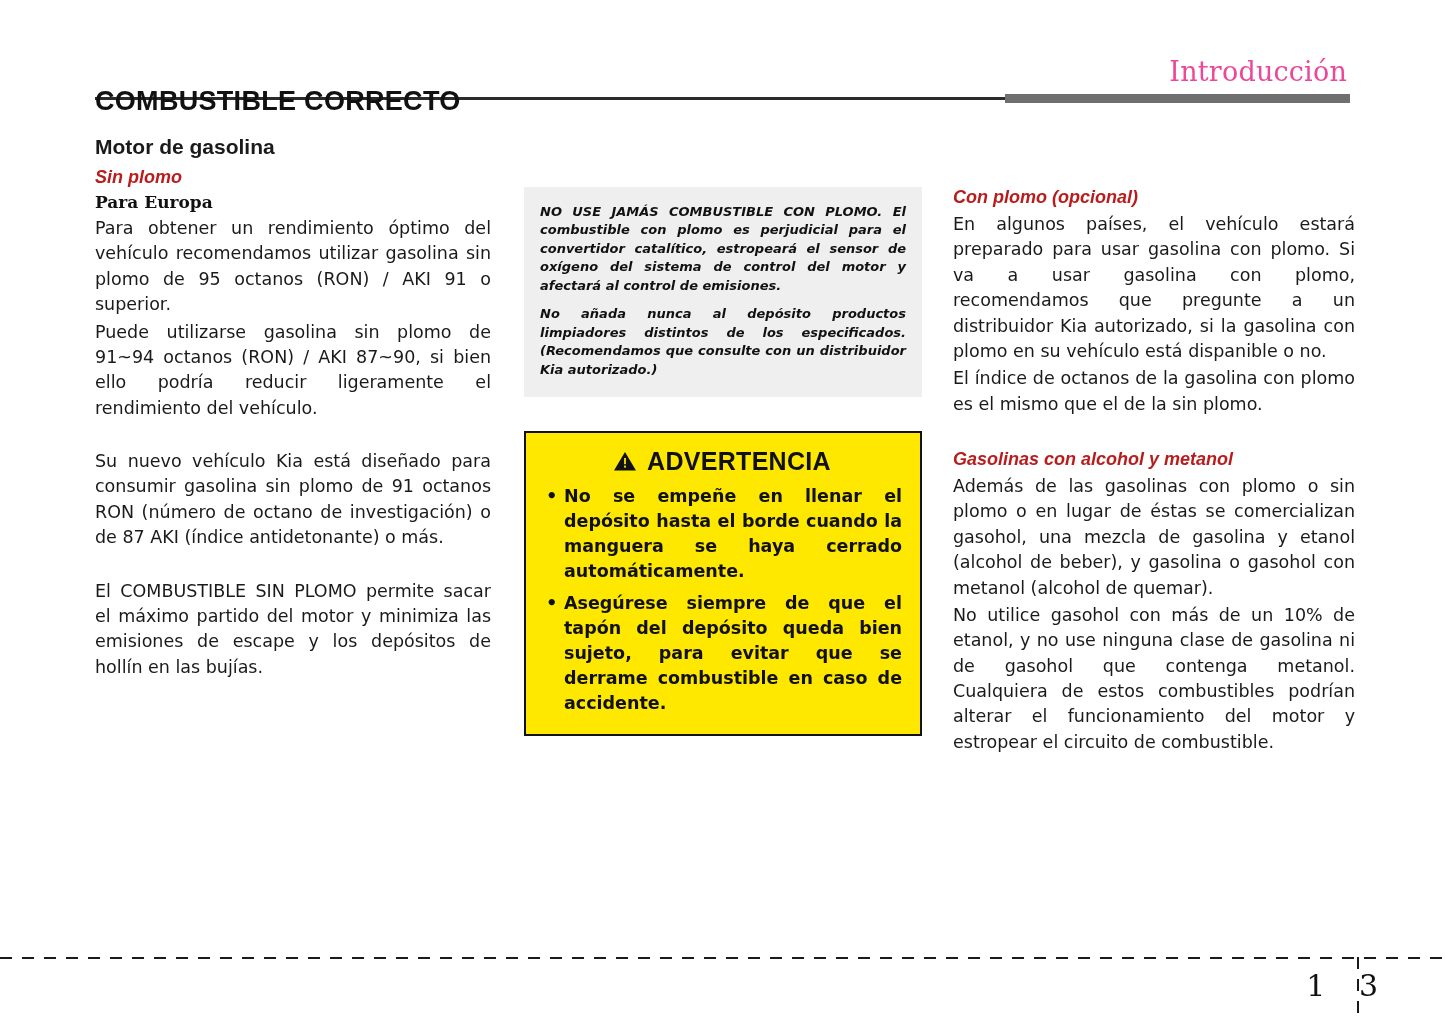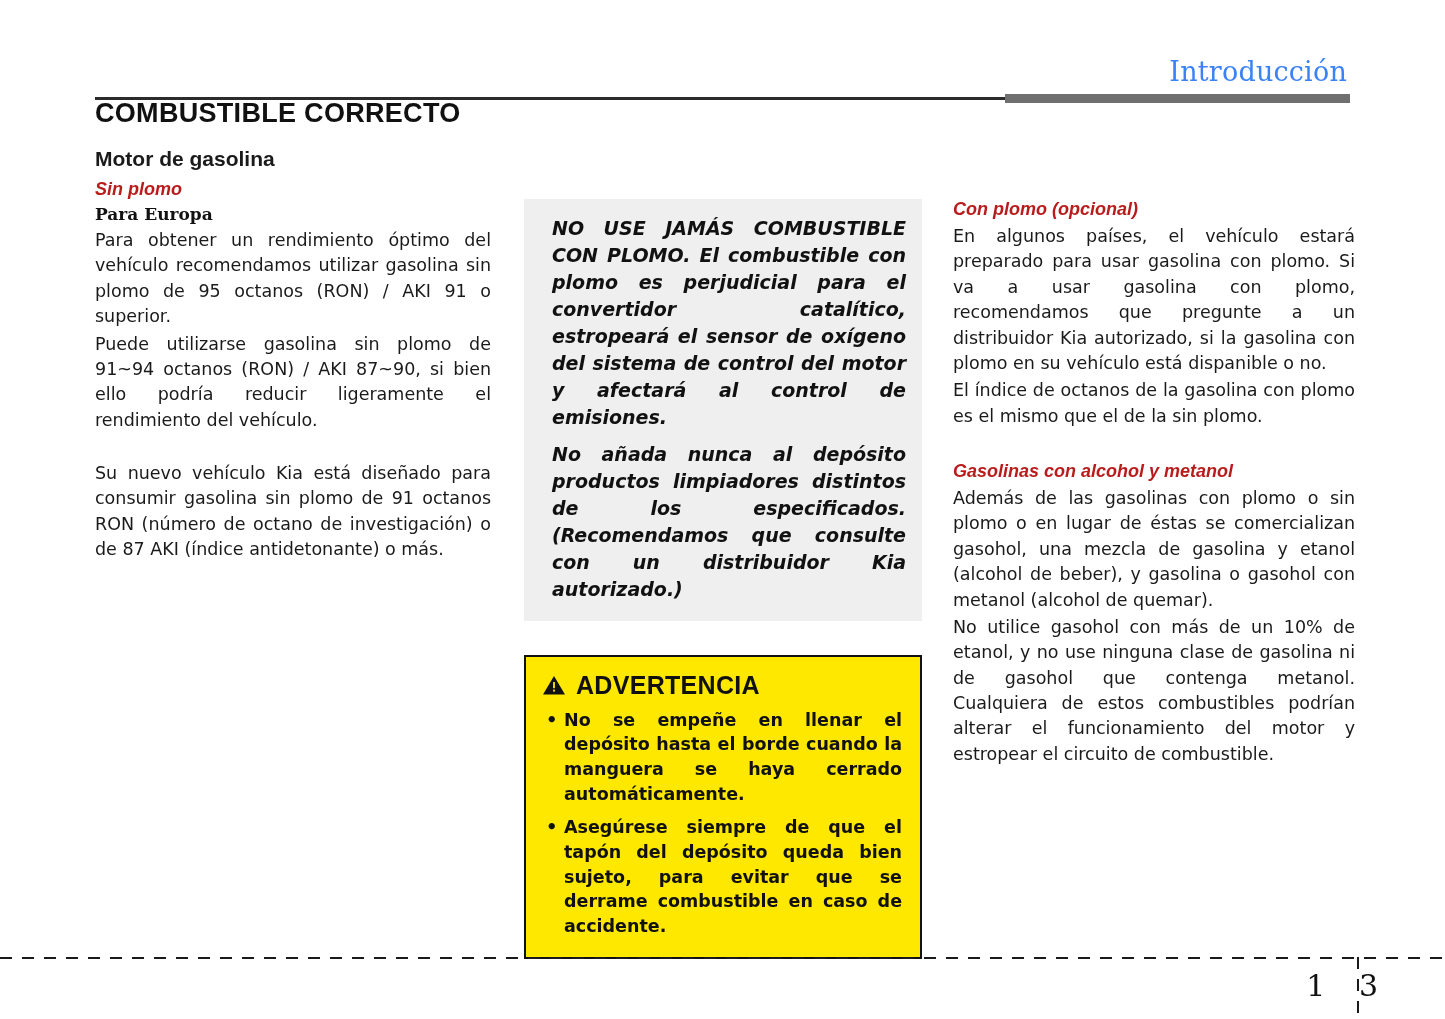--- a/index.html
+++ b/index.html
@@ -23,21 +23,21 @@
     left: 0;
     width: 1445px;
     height: 50px;
   }
   .header-title {
     position: absolute;
     right: 98px;
     top: 28px;
     font-family: "DejaVu Serif", serif;
     font-size: 27px;
-    color: #3b82f6;
+    color: #ec4899;
     letter-spacing: 0.2px;
   }
   .header-rule-left {
     position: absolute;
     left: 95px;
     top: 69px;
     width: 910px;
     height: 3px;
     background: #2b2b2b;
   }
@@ -46,21 +46,21 @@
     left: 1005px;
     top: 66px;
     width: 345px;
     height: 9px;
     background: #6f6f6f;
   }
 
   
   .page {
     position: absolute;
-    top: 98px;
+    top: 86px;
     left: 95px;
     width: 1260px;
   }
 
   .section-title {
     font-family: "Liberation Sans", sans-serif;
     font-weight: bold;
     font-size: 27px;
     letter-spacing: 0.3px;
     margin: 0 0 18px 0;
@@ -135,42 +135,43 @@
     width: 22px;
     height: 20px;
     position: relative;
     flex: 0 0 auto;
   }
   .tri-outline svg { display: block; }
   .caution-box p {
     font-family: "DejaVu Sans", sans-serif;
     font-weight: bold;
     font-style: italic;
-    font-size: 19px;
+    font-size: 13px;
     line-height: 1.42;
     text-align: justify;
-    margin: 0 0 10px 12px;
+    margin: 0 0 10px 0;
     color: #111;
   }
   .caution-box p:last-child { margin-bottom: 0; }
 
   
   .warning-box {
     background: #ffe800;
     border: 2px solid #111;
     width: 398px;
     box-sizing: border-box;
     padding: 14px 18px 18px 16px;
     margin-top: 34px;
   }
   .warning-head {
     display: flex;
     align-items: center;
     gap: 10px;
     margin-bottom: 8px;
+    justify-content: center;
   }
   .warning-head .label {
     font-family: "Liberation Sans", sans-serif;
     font-weight: bold;
     font-size: 25px;
     letter-spacing: 0.3px;
     color: #111;
   }
   .tri-solid { width: 24px; height: 21px; flex: 0 0 auto; }
   .tri-solid svg { display: block; }
@@ -243,20 +244,21 @@
 
     <div class="col col-left">
       <h3 class="sub-bold">Motor de gasolina</h3>
       <h4 class="sub-italic">Sin plomo</h4>
       <h5 class="serif-bold">Para Europa</h5>
       <p class="body">Para obtener un rendimiento óptimo del vehículo recomendamos utilizar gasolina sin plomo de 95 octanos (RON) / AKI 91 o superior.</p>
       <p class="body">Puede utilizarse gasolina sin plomo de 91~94 octanos (RON) / AKI 87~90, si bien ello podría reducir ligeramente el rendimiento del vehículo.</p>
       <div class="gap-md"></div>
       <p class="body">Su nuevo vehículo Kia está diseñado para consumir gasolina sin plomo de 91 octanos RON (número de octano de investigación) o de 87 AKI (índice antidetonante) o más.</p>
       <div class="gap-md"></div>
+      <p class="body">El COMBUSTIBLE SIN PLOMO permite sacar el máximo partido del motor y minimiza las emisiones de escape y los depósitos de hollín en las bujías.</p>
     </div>
 
     <div class="col col-mid">
       <div style="height:52px"></div>
 
       <div class="caution-box">
         <p>NO USE JAMÁS COMBUSTIBLE CON PLOMO. El combustible con plomo es perjudicial para el convertidor catalítico, estropeará el sensor de oxígeno del sistema de control del motor y afectará al control de emisiones.</p>
         <p>No añada nunca al depósito productos limpiadores distintos de los especificados. (Recomendamos que consulte con un distribuidor Kia autorizado.)</p>
       </div>
 

